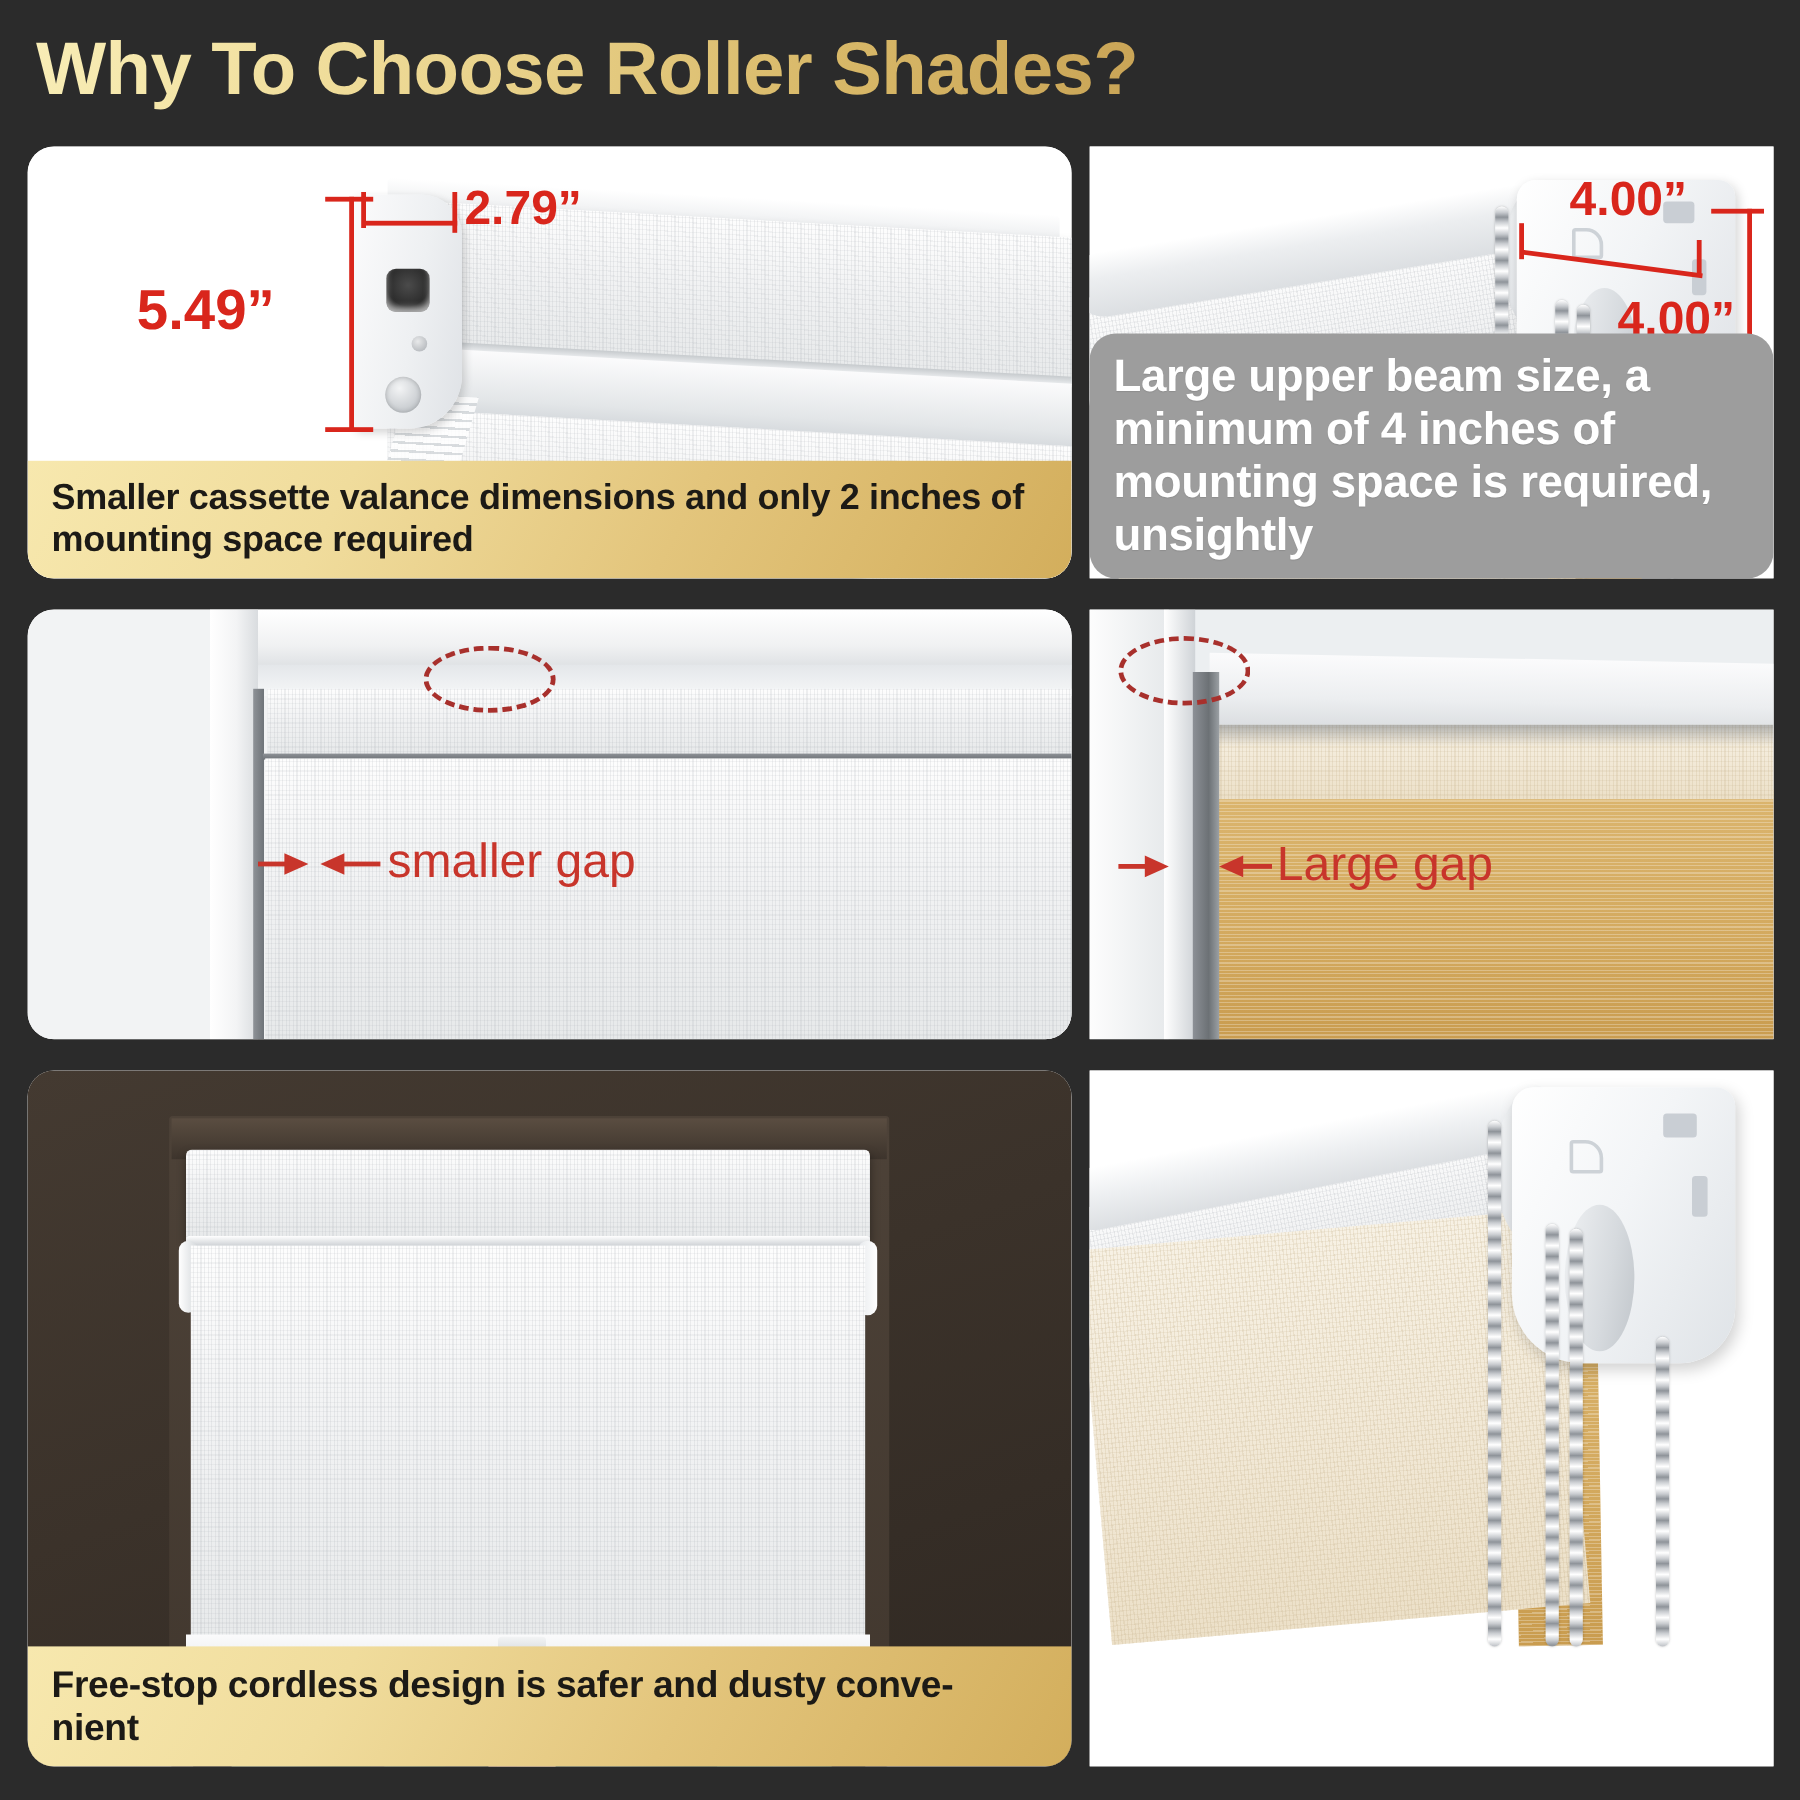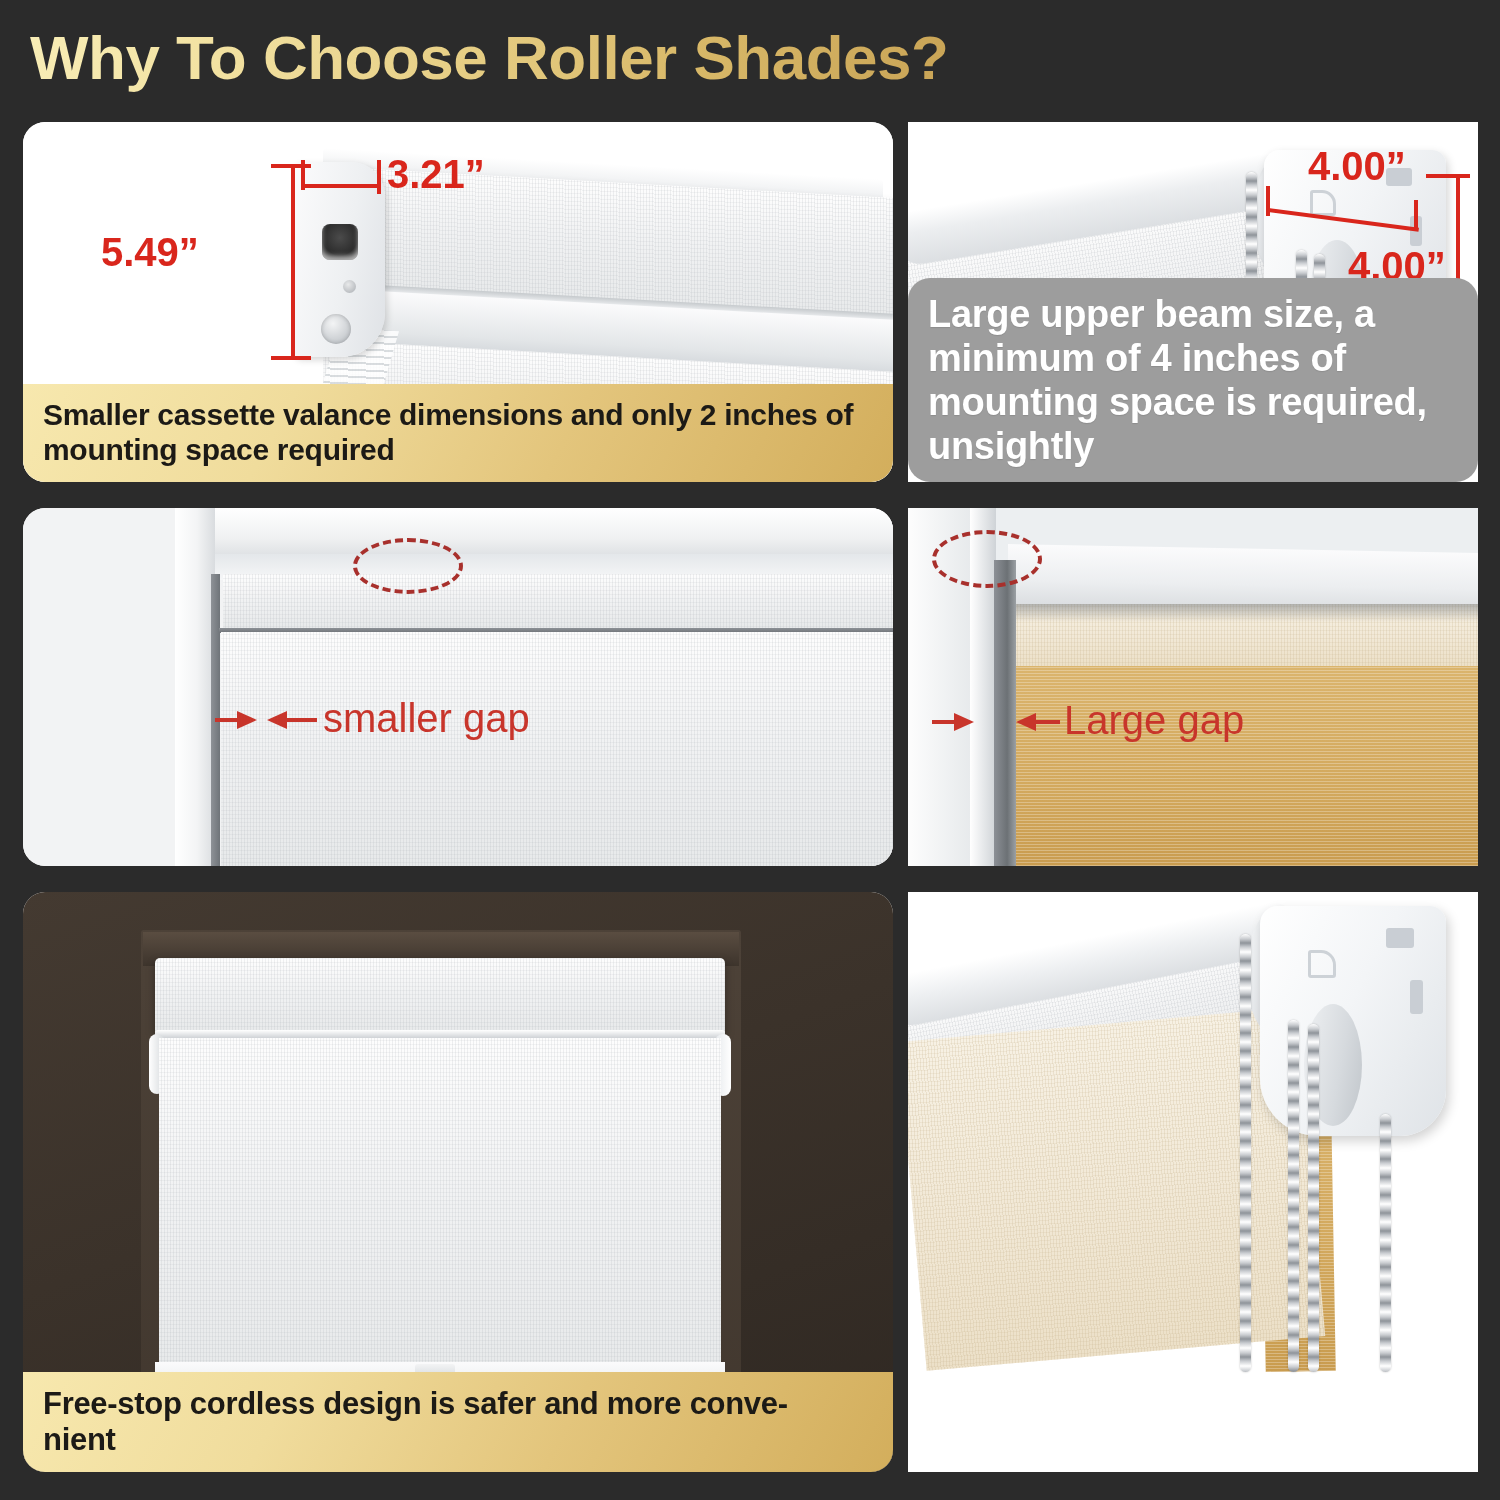--- a/index.html
+++ b/index.html
@@ -481,26 +481,26 @@
 
       <div class="bracket">
         <div class="slot"></div>
         <div class="screw1"></div>
         <div class="screw2"></div>
       </div>
 
       <div class="dimline" style="left:280px; top:62px; width:78px; height:4px;"></div>
       <div class="dimline" style="left:278px; top:38px; width:4px; height:30px;"></div>
       <div class="dimline" style="left:354px; top:38px; width:4px; height:34px;"></div>
-      <div class="dimlabel" style="left:364px; top:30px; font-size:40px;">3.21”</div>
+      <div class="dimlabel" style="left:364px; top:30px; font-size:40px;">2.79”</div>
 
       <div class="dimline" style="left:268px; top:42px; width:4px; height:196px;"></div>
       <div class="dimline" style="left:248px; top:42px; width:40px; height:4px;"></div>
       <div class="dimline" style="left:248px; top:234px; width:40px; height:4px;"></div>
-      <div class="dimlabel" style="left:78px; top:108px; font-size:40px;">5.49”</div>
+      <div class="dimlabel" style="left:91px; top:108px; font-size:47px;">5.49”</div>
     </div>
 
     <div class="cap gold t1">Smaller cassette valance dimensions and only 2 inches of mounting space required</div>
   </div>
 
   <div class="panel right" id="p2" style="left:908px; top:122px; width:570px; height:360px;">
     <div class="photo">
       <div class="bg"></div>
 
       <div class="tex-white whitefab"></div>
@@ -600,21 +600,21 @@
         <div class="tree" style="left:232px; top:8px; width:220px; height:190px;"></div>
         <div class="tree" style="left:392px; top:40px; width:150px; height:160px;"></div>
         <div class="glassSep" style="left:214px; top:0;"></div>
       </div>
 
       <div class="tab"></div>
       <div class="thumb"></div>
       <div class="hand"></div>
     </div>
 
-    <div class="cap gold t3" style="white-space:pre-line;">Free-stop cordless design is safer and more conve-
+    <div class="cap gold t3" style="white-space:pre-line;">Free-stop cordless design is safer and dusty conve-
 nient</div>
   </div>
 
   <div class="panel right" id="p6" style="left:908px; top:892px; width:570px; height:580px;">
     <div class="photo">
       <div class="bg"></div>
 
       <div class="tex-white white6"></div>
       <div class="roll6 tex-white"></div>
       <div class="tex-tan tan6"></div>

